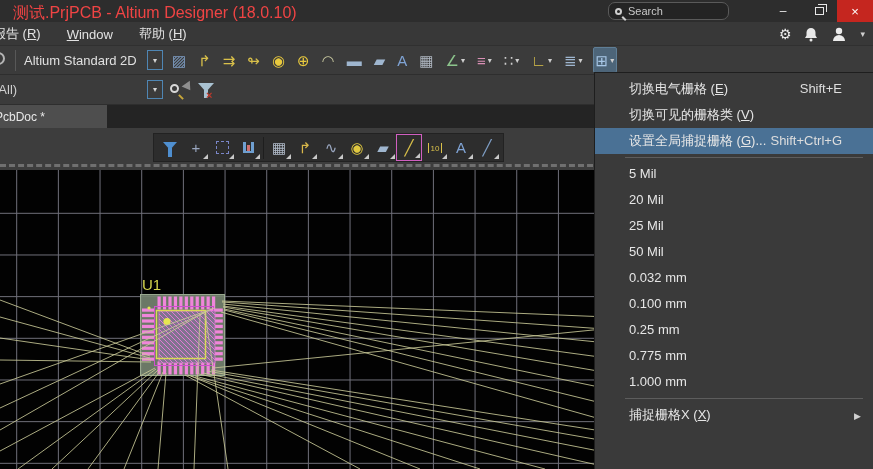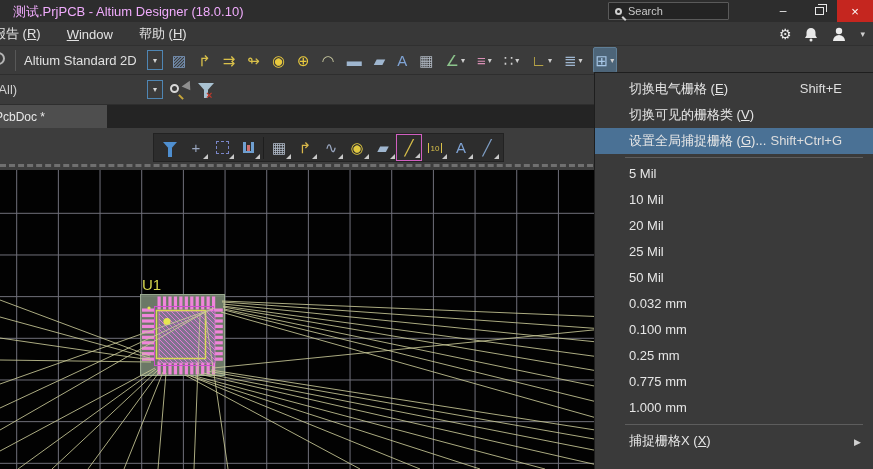--- a/index.html
+++ b/index.html
@@ -1,23 +1,23 @@
 <!DOCTYPE html>
 <html><head>
 <meta charset="utf-8">
 <style>
   html,body{margin:0;padding:0;background:#111;}
   *{box-sizing:border-box;font-family:"Liberation Sans","DejaVu Sans",sans-serif;}
   .app{position:relative;width:873px;height:469px;overflow:hidden;background:#000;}
 
   
   .titlebar{position:absolute;left:0;top:0;width:873px;height:22px;background:#2d2d2d;}
-  .title{position:absolute;left:13px;top:3px;font-size:13px;color:#f0abfc;white-space:nowrap;text-align:right;}
+  .title{position:absolute;left:13px;top:3px;font-size:16px;color:#ef4444;white-space:nowrap;text-align:right;}
   .search{position:absolute;left:608px;top:2px;width:121px;height:18px;background:#242424;
-          border:1px solid #5a5a5a;border-radius:1px;display:flex;align-items:center;padding:0 6px;gap:6px;}
+          border:1px solid #5a5a5a;border-radius:7px;display:flex;align-items:center;padding:0 6px;gap:6px;}
   .lens{width:7px;height:7px;border:2px solid #cfcfcf;border-radius:50%;position:relative;flex:none;}
   .lens::after{content:'';position:absolute;width:2px;height:5px;background:#cfcfcf;left:6px;top:6px;transform:rotate(-45deg);}
   .search .stext{font-size:11px;color:#c9c9c9;}
   .winbtn{position:absolute;top:0;width:36px;height:22px;display:flex;align-items:center;justify-content:center;color:#e8e8e8;font-size:12px;}
   .btn-min{left:765px;}
   .btn-restore{left:801px;}
   .btn-close{left:837px;background:#c5261f;color:#fff;font-size:13px;}
   .restore-glyph{width:9px;height:8px;border:1px solid #e8e8e8;position:relative;}
   .restore-glyph::before{content:'';position:absolute;top:-4px;left:2px;width:8px;height:7px;border:1px solid #e8e8e8;border-bottom:none;border-left:none;}
 
@@ -396,21 +396,20 @@
         <line x1="205" y1="143" x2="228" y2="299" stroke="#c9c998" stroke-width="0.9" stroke-opacity="0.95"></line>
       </svg>
   </div>
 
   <div class="context-menu" id="context-menu">
       <div class="cm-item">切换电气栅格 (<u>E</u>)<span class="sc">Shift+E</span></div>
       <div class="cm-item">切换可见的栅格类 (<u>V</u>)</div>
       <div class="cm-item hl">设置全局捕捉栅格 (<u>G</u>)...<span class="sc">Shift+Ctrl+G</span></div>
       <div class="cm-sep"></div>
       <div class="cm-item">5 Mil</div>
-      <div class="cm-item">10 Mil</div>
       <div class="cm-item">20 Mil</div>
       <div class="cm-item">25 Mil</div>
       <div class="cm-item">50 Mil</div>
       <div class="cm-item">0.032 mm</div>
       <div class="cm-item">0.100 mm</div>
       <div class="cm-item">0.25 mm</div>
       <div class="cm-item">0.775 mm</div>
       <div class="cm-item">1.000 mm</div>
       <div class="cm-sep"></div>
       <div class="cm-item">捕捉栅格X (<u>X</u>)<span class="arrow">▶</span></div>

